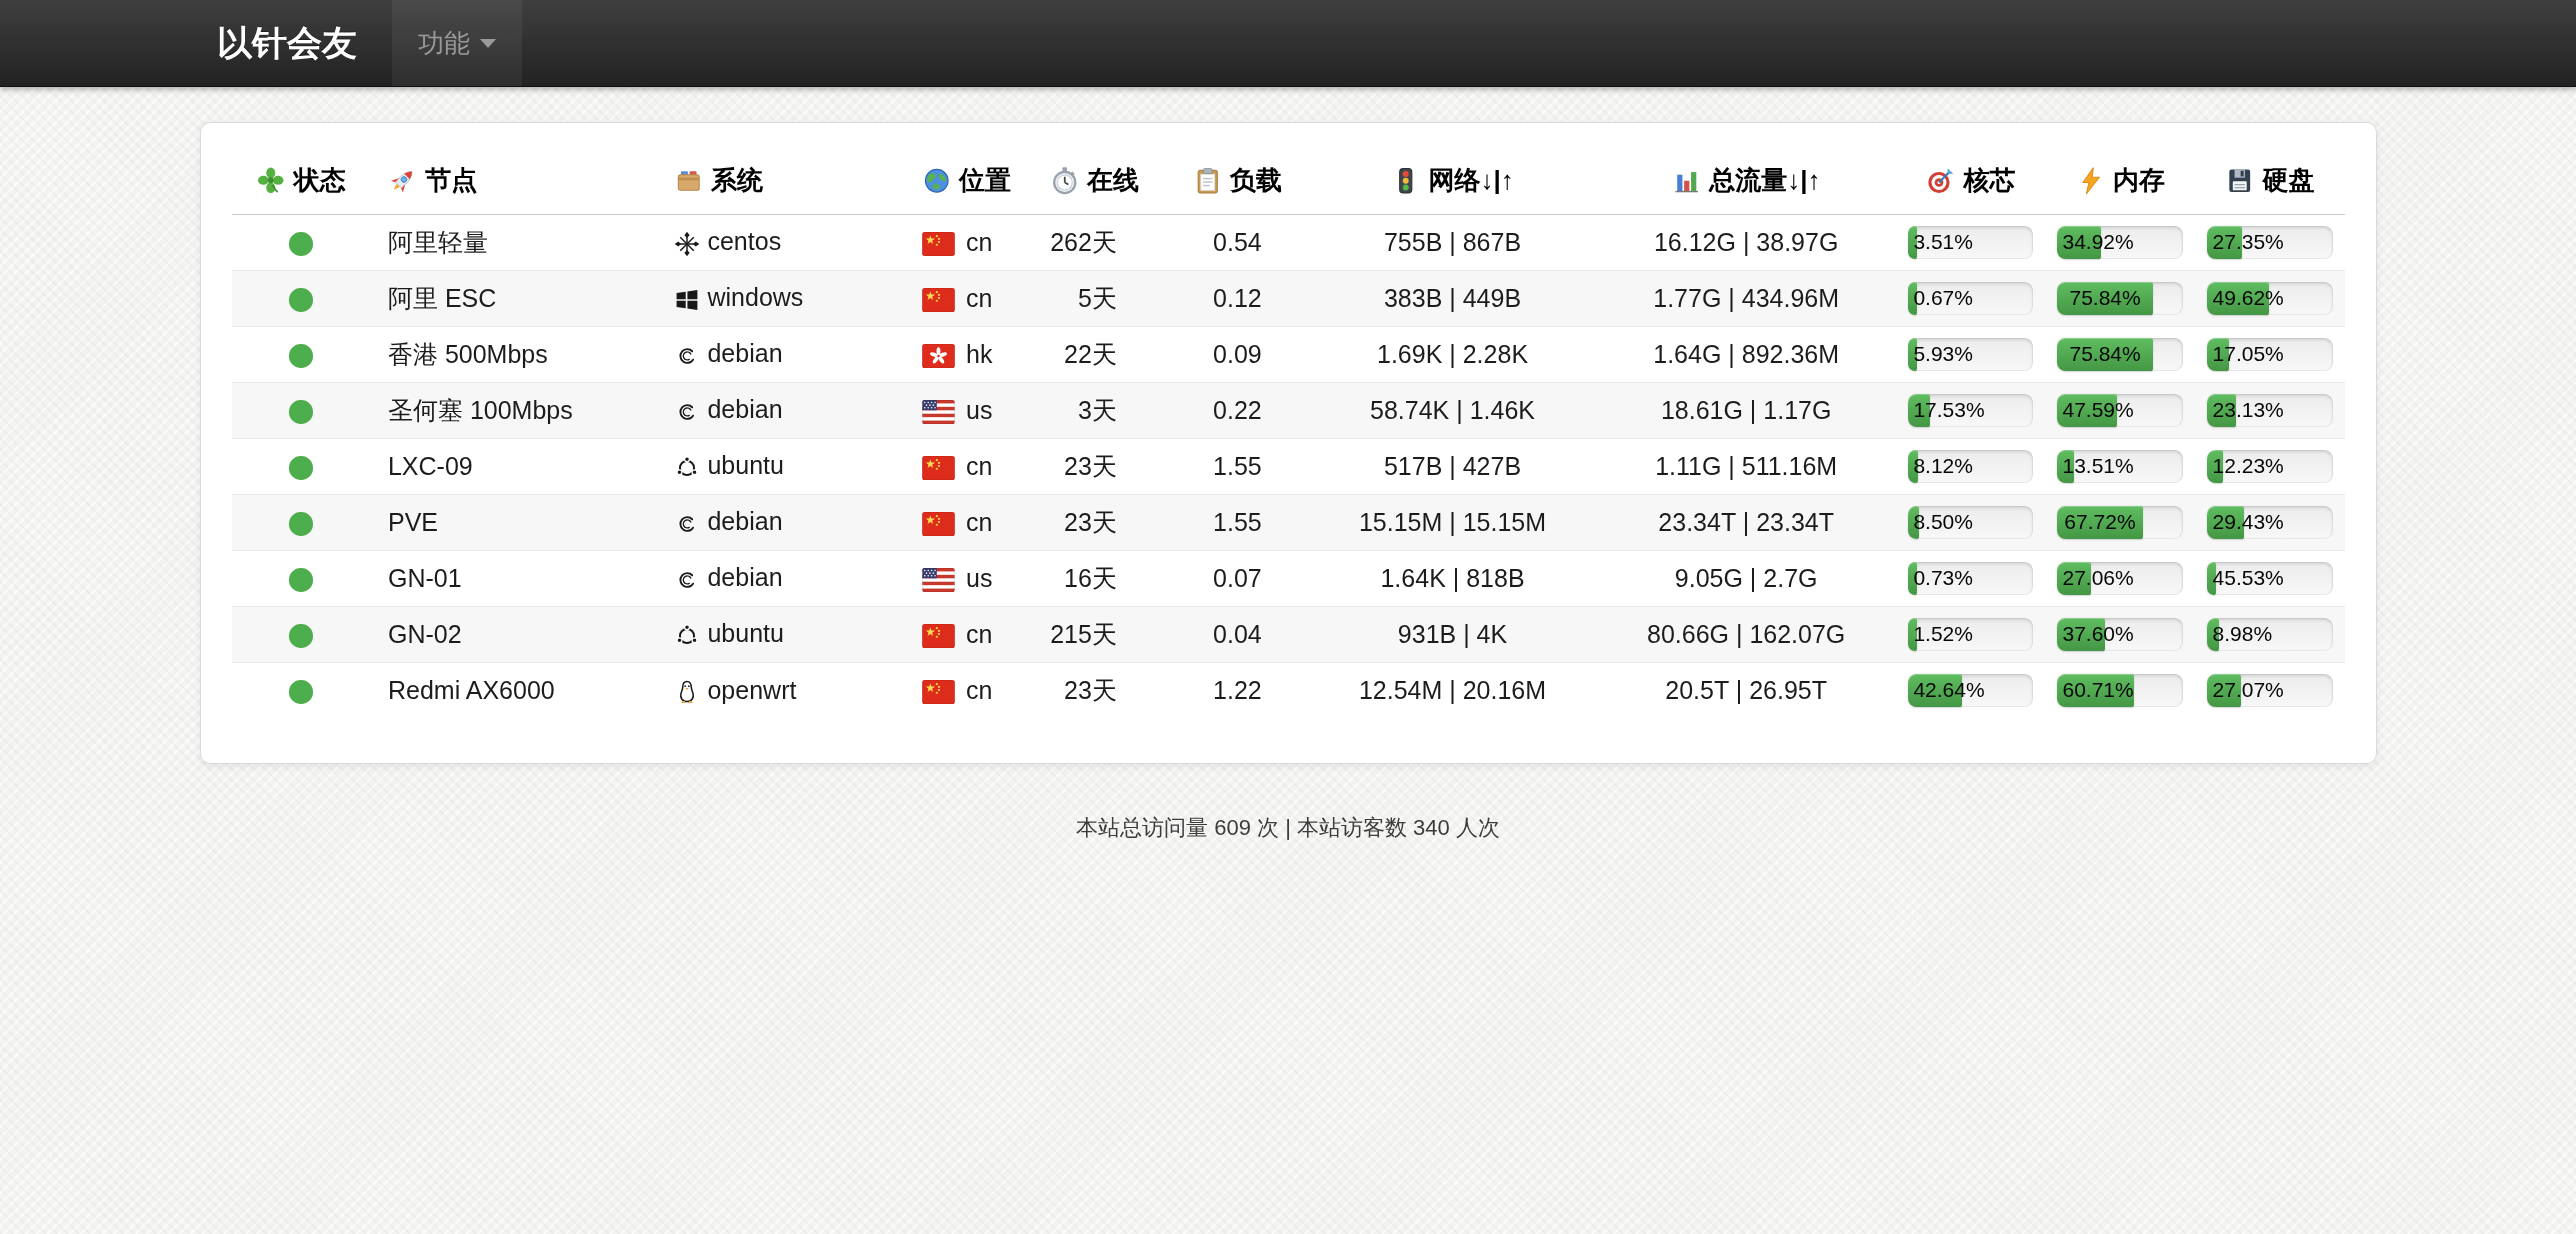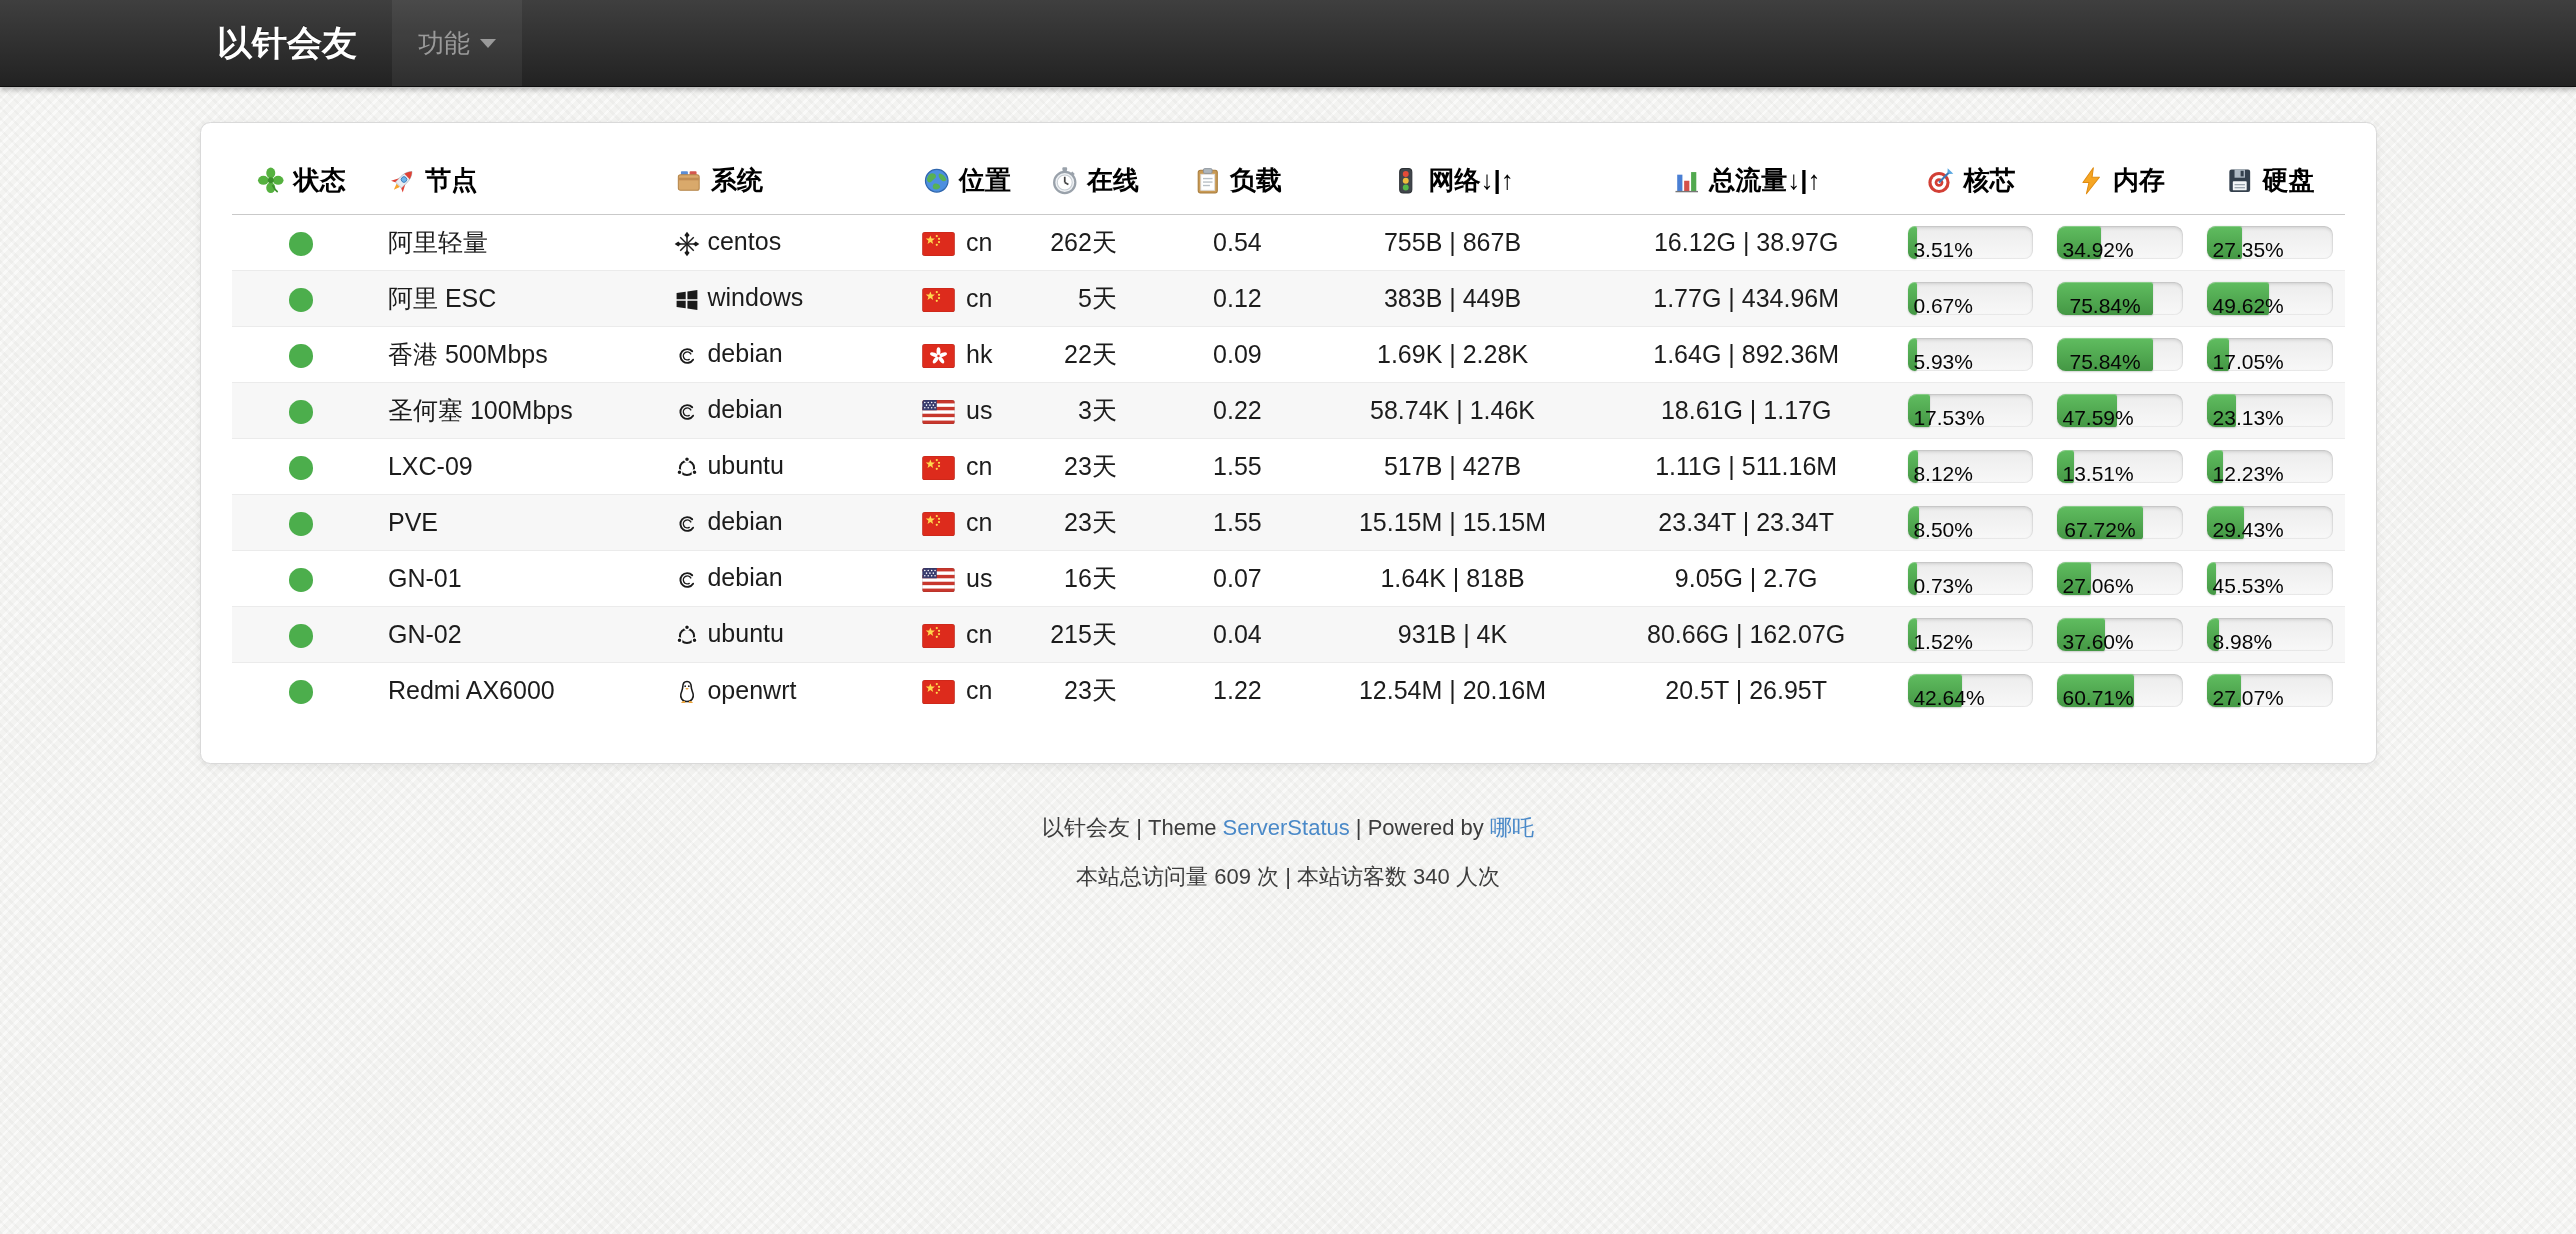--- a/index.html
+++ b/index.html
@@ -49,21 +49,21 @@
   .ic.flag { margin-right:11.3px; }
   .th-label { vertical-align:middle; }
   
   .progress { position:relative; height:33px; border-radius:8.7px; overflow:visible;
     background:linear-gradient(#ececec,#f8f8f8);
     box-shadow:inset 0 1.7px 3.5px rgba(0,0,0,0.14), inset 0 0 0 0.9px rgba(0,0,0,0.05); }
   .progress .fill { position:absolute; left:0; top:0; bottom:0; min-width:8.7px;
     border-radius:8.7px 2.6px 2.6px 8.7px;
     background:linear-gradient(#60bd60,#449744);
     box-shadow:0 0.9px 1.7px rgba(0,0,0,0.18), inset 0 0.9px 0 rgba(255,255,255,0.25); }
-  .progress .lbl { position:absolute; left:0; top:8px; height:100%;
+  .progress .lbl { position:absolute; left:0; top:0; height:100%;
     display:inline-flex; align-items:center; justify-content:center;
     min-width:max-content; padding:0 5.2px; font-size:21px; color:#060606; }
   
   .footer { margin-top:49px; text-align:center; font-size:22px; color:#3c3c3c; }
   .footer .row2 { margin-top:19px; }
   .footer a { color:#4a89c8; text-decoration:none; cursor:pointer; }
 </style>
 </head>
 <body>
 
@@ -610,16 +610,15 @@
               <div class="fill" style="width:27.07%"></div>
               <span class="lbl" style="width:27.07%">27.07%</span>
             </div>
           </td>
         </tr>
       </tbody>
   </table>
 </div>
 
 <div class="footer">
-  <div class="row1"><span>以针会友</span><span> | Theme </span><a>ServerStatus</a><span> | Powered by </span><a>哪吒</a></div>
   <div class="row2">本站总访问量 609 次 | 本站访客数 340 人次</div>
 </div>
 
 
 </body></html>

